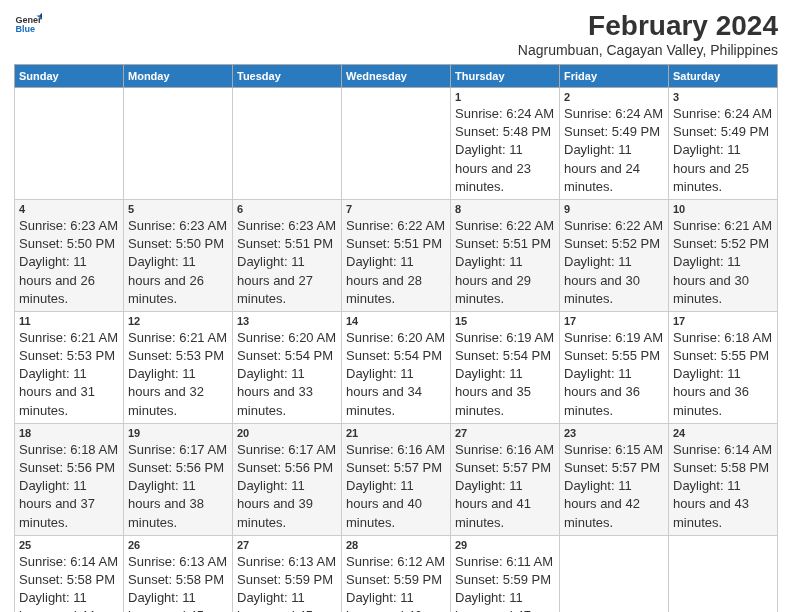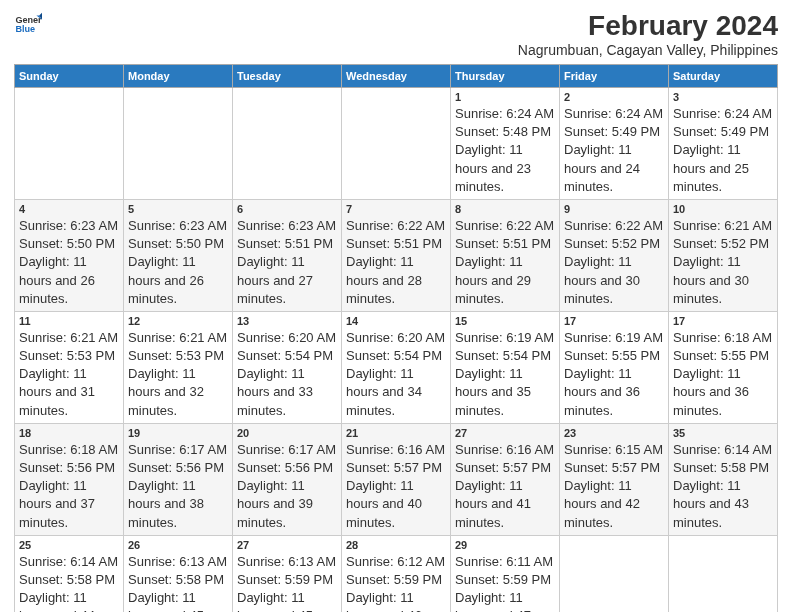--- a/index.html
+++ b/index.html
@@ -256,21 +256,21 @@
             Sunrise: 6:16 AM<br>Sunset: 5:57 PM<br>Daylight: 11 hours and 41 minutes.
           </div>
         </td>
         <td>
           <span class="day-num">23</span>
           <div class="day-info">
             Sunrise: 6:15 AM<br>Sunset: 5:57 PM<br>Daylight: 11 hours and 42 minutes.
           </div>
         </td>
         <td>
-          <span class="day-num">35</span>
+          <span class="day-num">24</span>
           <div class="day-info">
             Sunrise: 6:14 AM<br>Sunset: 5:58 PM<br>Daylight: 11 hours and 43 minutes.
           </div>
         </td>
       </tr>
       <tr>
         <td>
           <span class="day-num">25</span>
           <div class="day-info">
             Sunrise: 6:14 AM<br>Sunset: 5:58 PM<br>Daylight: 11 hours and 44 minutes.

